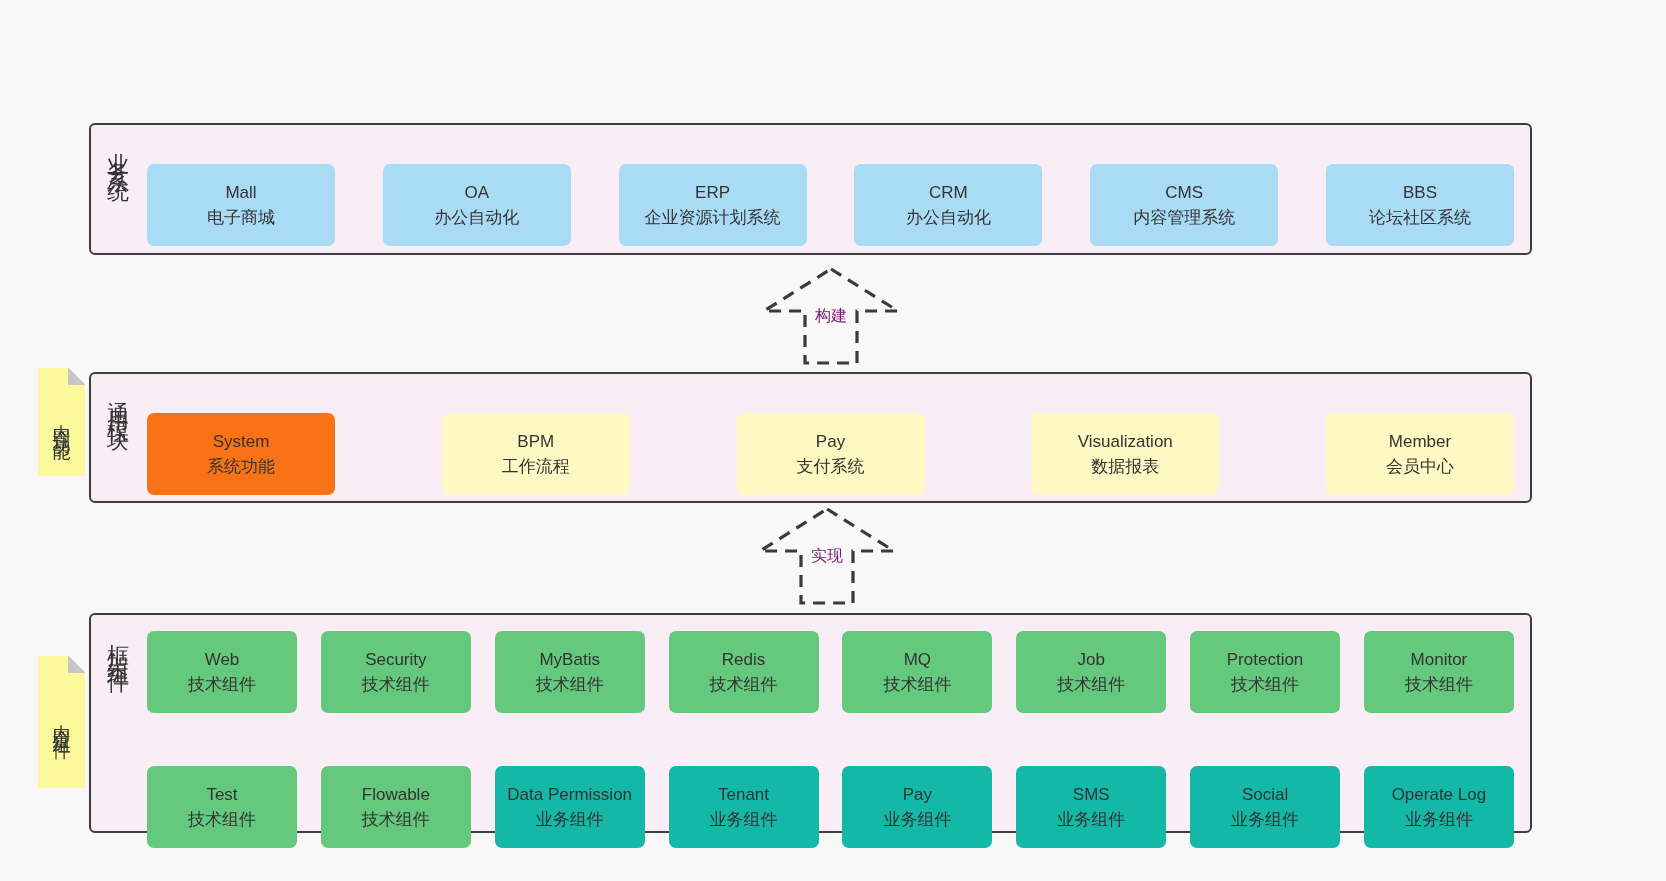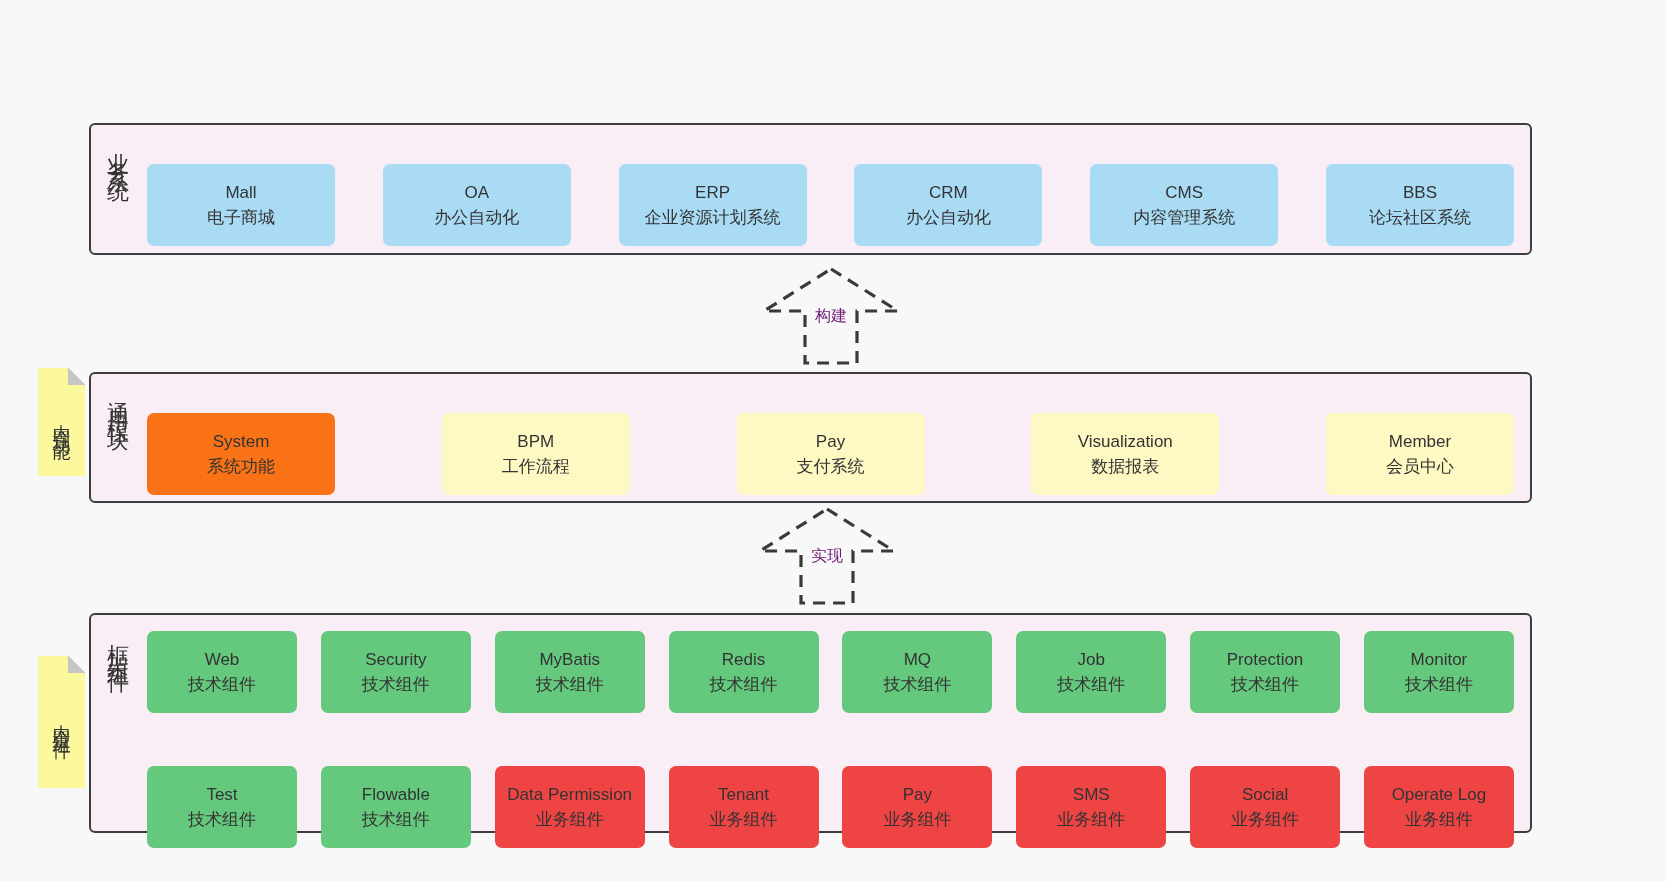--- a/index.html
+++ b/index.html
@@ -16,21 +16,21 @@
   .rows { flex:1; display:flex; flex-direction:column; justify-content:center;
     gap:21px; padding:0 16px 0 18px; }
   .row { display:flex; justify-content:space-between; }
 
   
   .box { box-sizing:border-box; width:188px; height:82px; border-radius:7px;
     display:flex; flex-direction:column; align-items:center; justify-content:center;
     text-align:center; font-size:17px; line-height:25px; color:#333;margin-top:32px; }
   .row .box { width:150px; padding:0 8px; }
   .blue{background:#a9dbf5} .red{background:#f97316} .pink{background:#fef9c3}
-  .green{background:#64c87d} .green-light{background:#ef4444}
+  .green{background:#64c87d} .green-light{background:#14b8a6}
 
   
   .arrow { position:absolute; width:150px; height:100px; }
   .arrow svg { position:absolute; inset:0; }
   .arrow-label { position:absolute; left:50%; top:40px; transform:translateX(-50%);
     background:#f8f8f8; padding:0 4px; font-size:16px; color:#701a75; white-space:nowrap; }
 
   
   .sticky { position:absolute; width:47px; display:flex; align-items:center; justify-content:center;
     background:linear-gradient(225deg, transparent 12px, #fbf99c 0); }

